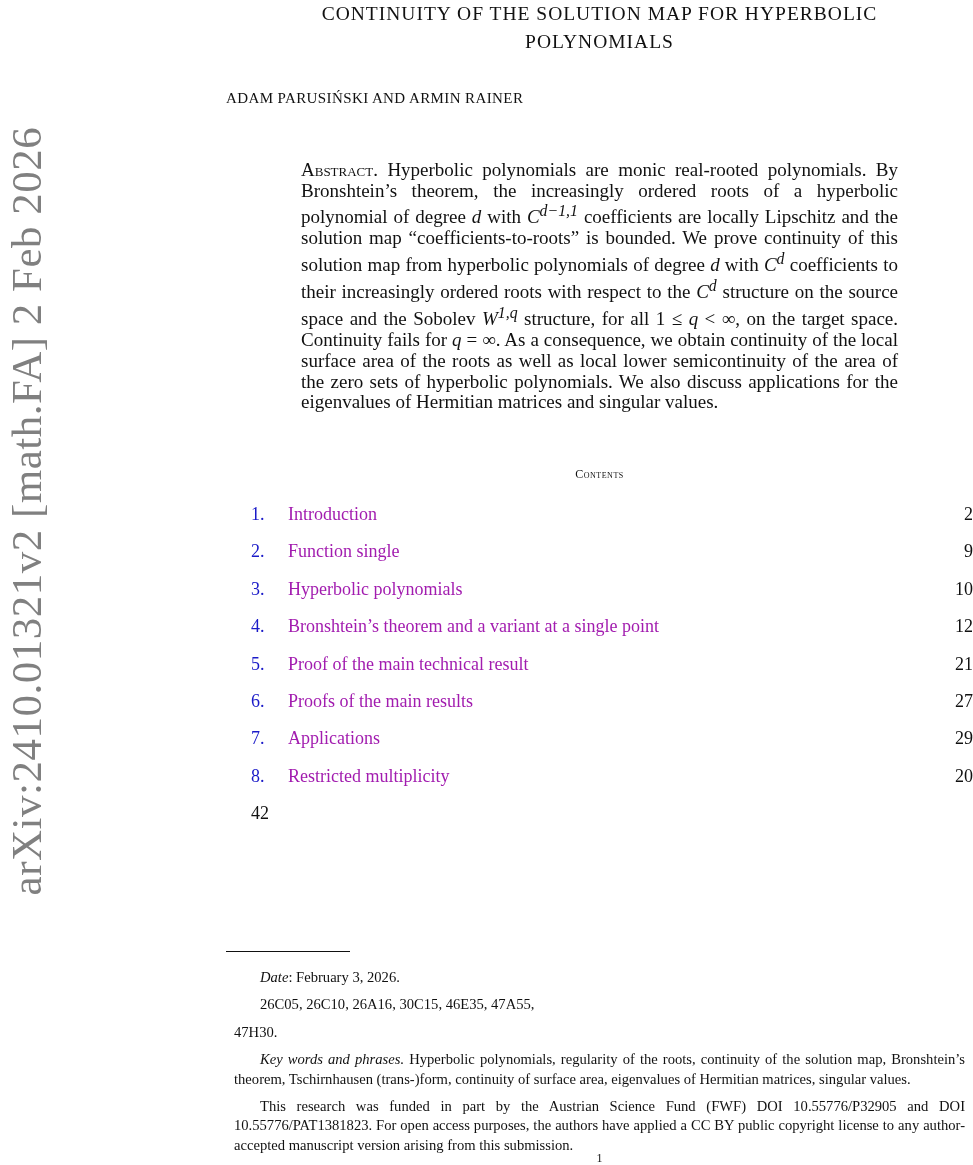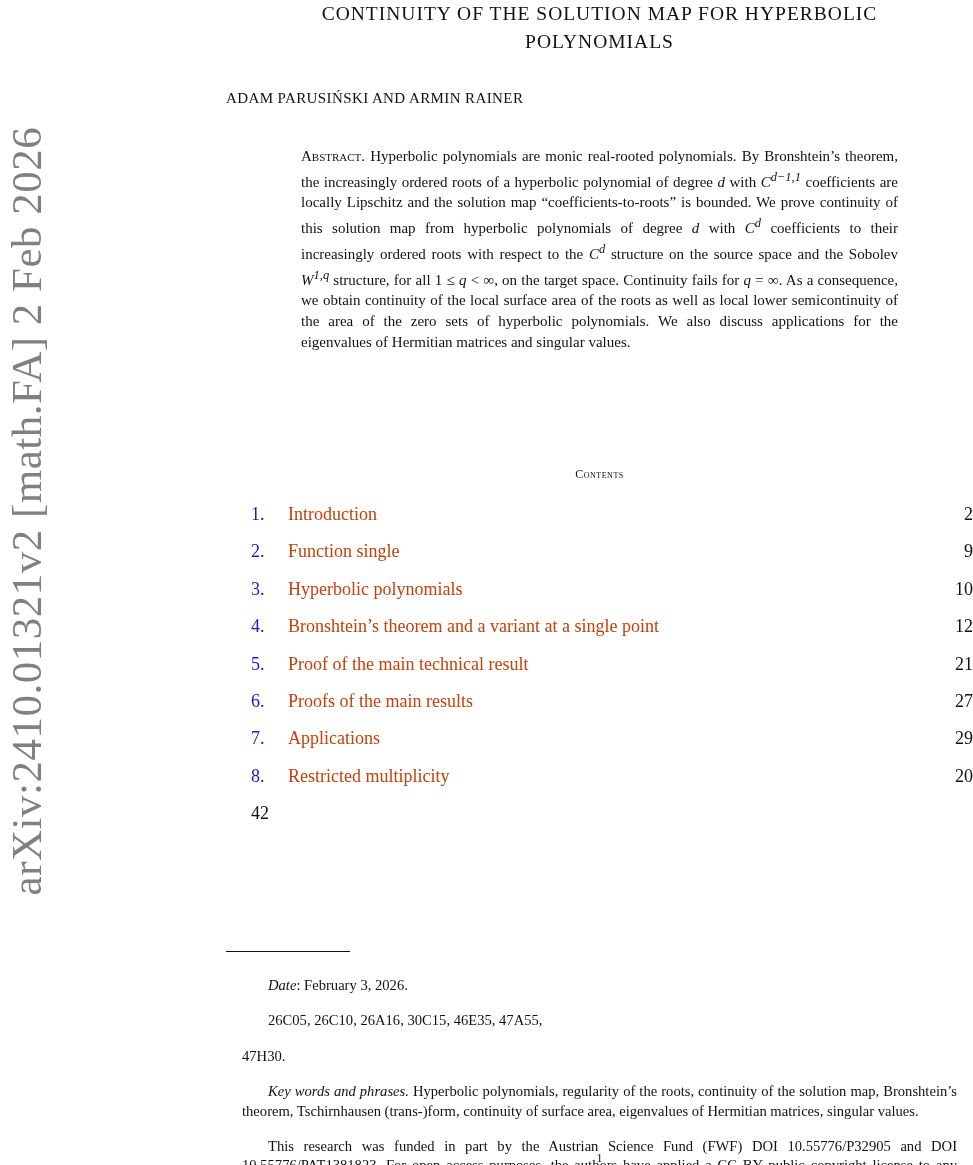--- a/index.html
+++ b/index.html
@@ -19,41 +19,41 @@
     .title {
       position: absolute; left: 226px; width: 747px; top: 0px;
       text-align: center; font-weight: normal; font-size: 19.5px;
       line-height: 28px; letter-spacing: 1px;
     }
     .authors {
       position: absolute; left: 226px; width: 747px; top: 90px;
       text-align: left; font-size: 15px; letter-spacing: 0.4px;
     }
     .abstract {
-      position: absolute; left: 301px; width: 597px; top: 146px;
-      font-size: 15px; line-height: 20.7px; text-align: justify;
+      position: absolute; left: 301px; width: 597px; top: 160px;
+      font-size: 19px; line-height: 20.7px; text-align: justify;
     }
     .abstract .lbl { font-variant: small-caps; }
     .contents-head {
       position: absolute; left: 226px; width: 747px; top: 467px;
       text-align: center; font-size: 12px; font-variant: small-caps; letter-spacing: 0.5px;
     }
     .toc { position: absolute; left: 251px; width: 722px; top: 504px; }
     .toc-row {
       height: 37.4px; display: flex; align-items: flex-start; font-size: 18px;
     }
     .toc-num { width: 37px; color: #1a1ac8; }
-    .toc-label { flex: 1; color: #c2410c; cursor: pointer; }
+    .toc-label { flex: 1; color: #a21caf; cursor: pointer; }
     .toc-page { color: #111; text-align: right; }
     .rule { position: absolute; left: 226px; top: 951px; width: 124px; height: 1px; background: #111; }
     .foot {
       position: absolute; left: 226px; width: 747px; top: 960px;
       font-size: 14.6px; line-height: 19.4px; text-align: justify;
     }
-    .foot p { margin: 16px; text-indent: 26px; }
+    .foot p { margin: 8px; text-indent: 26px; }
     .foot .row-flex { display: flex; justify-content: space-between; text-indent: 0; padding-left: 26px; }
     .it { font-style: italic; }
     .pagenum { position: absolute; left: 226px; width: 747px; top: 1151px; text-align: center; font-size: 12px; }
   </style>
 </head>
 <body>
 
 <div class="stamp">
   <span>arXiv:2410.01321v2  [math.FA]  2 Feb 2026</span>
 </div>

